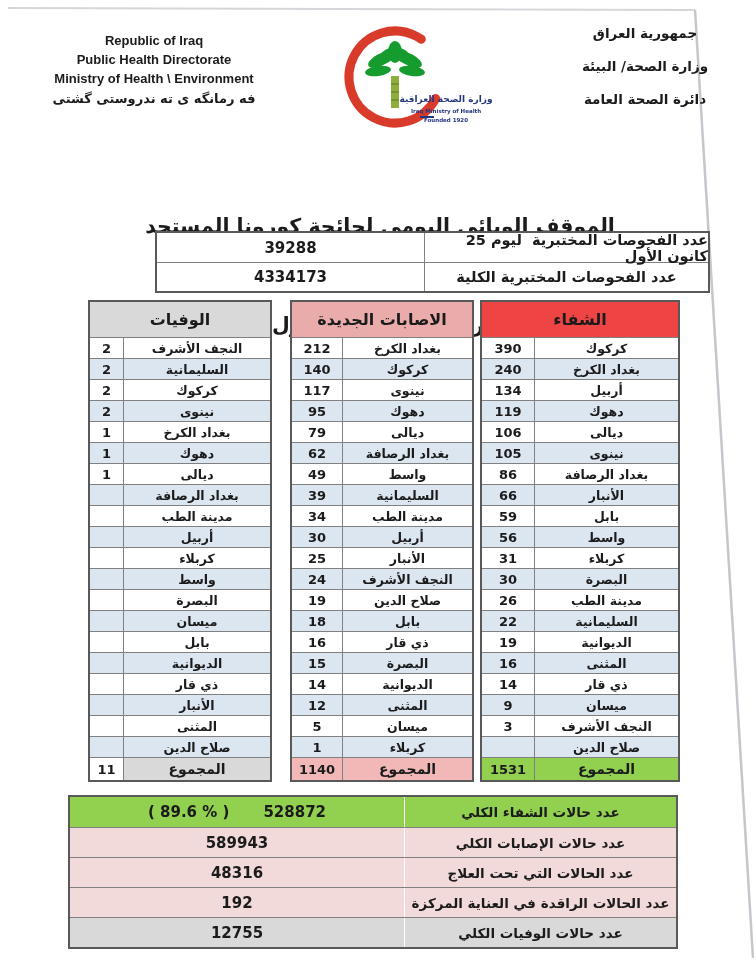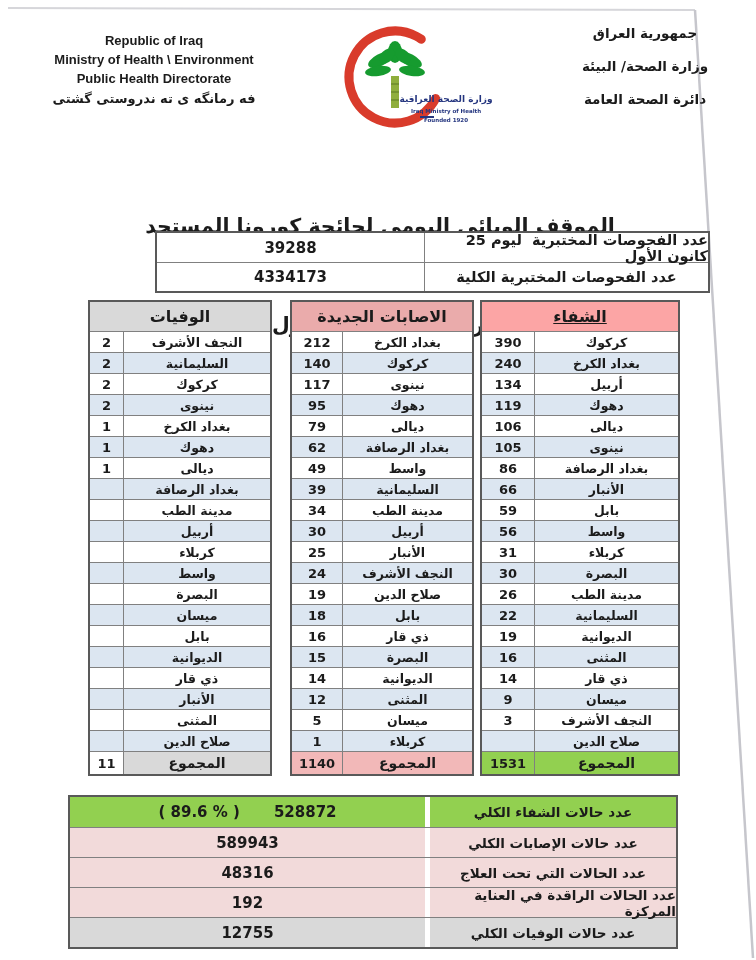--- a/index.html
+++ b/index.html
@@ -29,23 +29,23 @@
   .trow + .trow{border-top:1px solid #808080;}
   .tlabel{width:284px;box-sizing:border-box;border-left:1px solid #808080;display:flex;
           align-items:center;justify-content:center;font-size:14.5px;white-space:pre-wrap;}
   .tval{flex:1;display:flex;align-items:center;justify-content:center;font-size:15px;direction:ltr;}
 
   
   .ctable{position:absolute;top:300px;border:2px solid #595959;background:#fff;box-sizing:content-box;}
   .t-recovery{left:480px;width:196px;}
   .t-infections{left:290px;width:180px;}
   .t-deaths{left:88px;width:180px;}
-  .thead{height:30px;box-sizing:border-box;border-bottom:1px solid #808080;display:flex;
+  .thead{height:36px;box-sizing:border-box;border-bottom:1px solid #808080;display:flex;
          align-items:center;justify-content:center;font-size:16px;}
-  .h-green{background:#fca5a5;text-decoration:underline;}
+  .h-green{background:#ef4444;}
   .h-pink{background:#EAABAB;}
   .h-gray{background:#D9D9D9;}
   .crow{display:flex;height:21px;box-sizing:border-box;border-bottom:1px solid #808080;align-items:stretch;background:#fff;}
   .crow.alt{background:#DCE6F1;}
   .crow .city{flex:1;box-sizing:border-box;border-left:1px solid #808080;display:flex;
               align-items:center;justify-content:center;font-size:12.5px;}
   .crow .val{display:flex;align-items:center;justify-content:center;font-size:13px;direction:ltr;}
   .t-recovery .val{width:52px;}
   .t-infections .val{width:50px;}
   .t-deaths .val{width:33px;}
@@ -53,21 +53,21 @@
   .crow.total .city{font-size:14px;}
   .total.tot-green{background:#92D050;}
   .total.tot-pink{background:#F2B8B8;}
   .total.tot-gray{background:#fff;}
   .total.tot-gray .city{background:#D9D9D9;}
 
   
   .summary{position:absolute;left:68px;top:795px;width:606px;border:2px solid #595959;background:#fff;}
   .srow{display:flex;height:30px;box-sizing:border-box;align-items:stretch;}
   .srow + .srow{border-top:1px solid #808080;}
-  .slabel{width:251px;box-sizing:border-box;border-left:5px solid #ffffff;display:flex;
+  .slabel{width:272px;box-sizing:border-box;border-left:1px solid #ffffff;display:flex;
           align-items:center;justify-content:center;font-size:13.5px;}
   .sval{flex:1;display:flex;align-items:center;justify-content:center;font-size:15px;direction:ltr;gap:34px;}
   .s-green{background:#92D050;}
   .s-pink{background:#F2DADA;}
   .s-gray{background:#D9D9D9;}
 
   .logo-ar{font-size:9px;fill:#24357F;font-weight:bold;}
   .logo-en{font-size:5.5px;fill:#24357F;font-weight:bold;}
 </style>
 </head>
@@ -75,22 +75,22 @@
 
 <div class="page">
 
   <svg class="edges" width="756" height="960">
     <line x1="8" y1="8" x2="695" y2="10" stroke="#d6d6da" stroke-width="2"></line>
     <line x1="695" y1="10" x2="753" y2="958" stroke="#c6c6cc" stroke-width="2.5"></line>
   </svg>
 
   <div class="hdr-en">
     <div>Republic of Iraq</div>
+    <div>Public Health Directorate</div>
     <div>Ministry of Health \ Environment</div>
-    <div>Public Health Directorate</div>
     <div class="kurdish">فه رمانگه ی ته ندروستی گشتی</div>
   </div>
 
   <div class="logo">
     <svg viewBox="0 0 154 120" width="154" height="120">
       <circle cx="57" cy="59" r="46" fill="none" stroke="#D93B2B" stroke-width="9" stroke-linecap="round" stroke-dasharray="222 67" transform="rotate(28 57 59)"></circle>
       <rect x="53" y="58" width="8" height="32" fill="#8FAE3C"></rect>
       <line x1="53" y1="66" x2="61" y2="66" stroke="#6d8a2a" stroke-width="1.5"></line>
       <line x1="53" y1="74" x2="61" y2="74" stroke="#6d8a2a" stroke-width="1.5"></line>
       <line x1="53" y1="82" x2="61" y2="82" stroke="#6d8a2a" stroke-width="1.5"></line>

